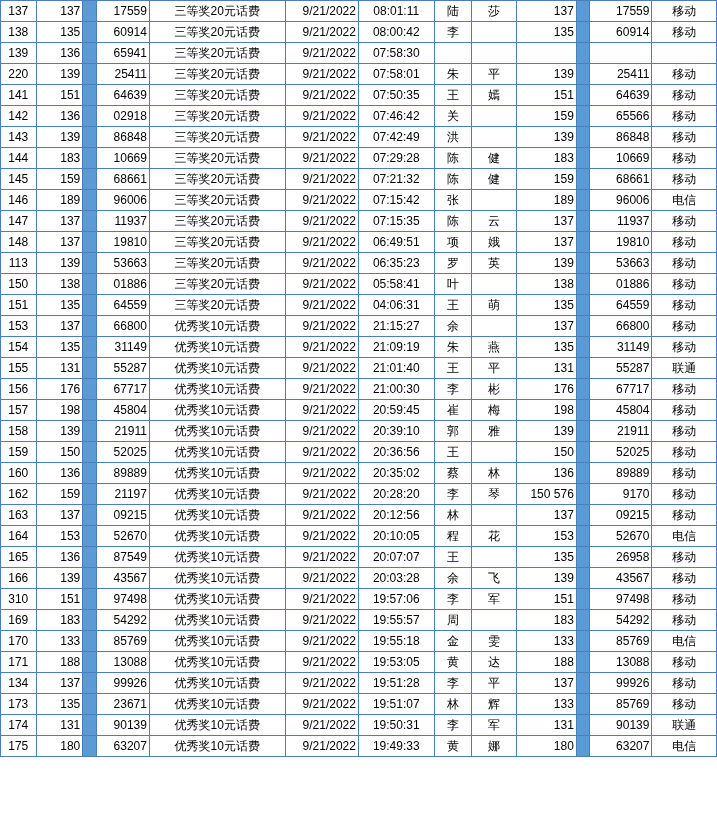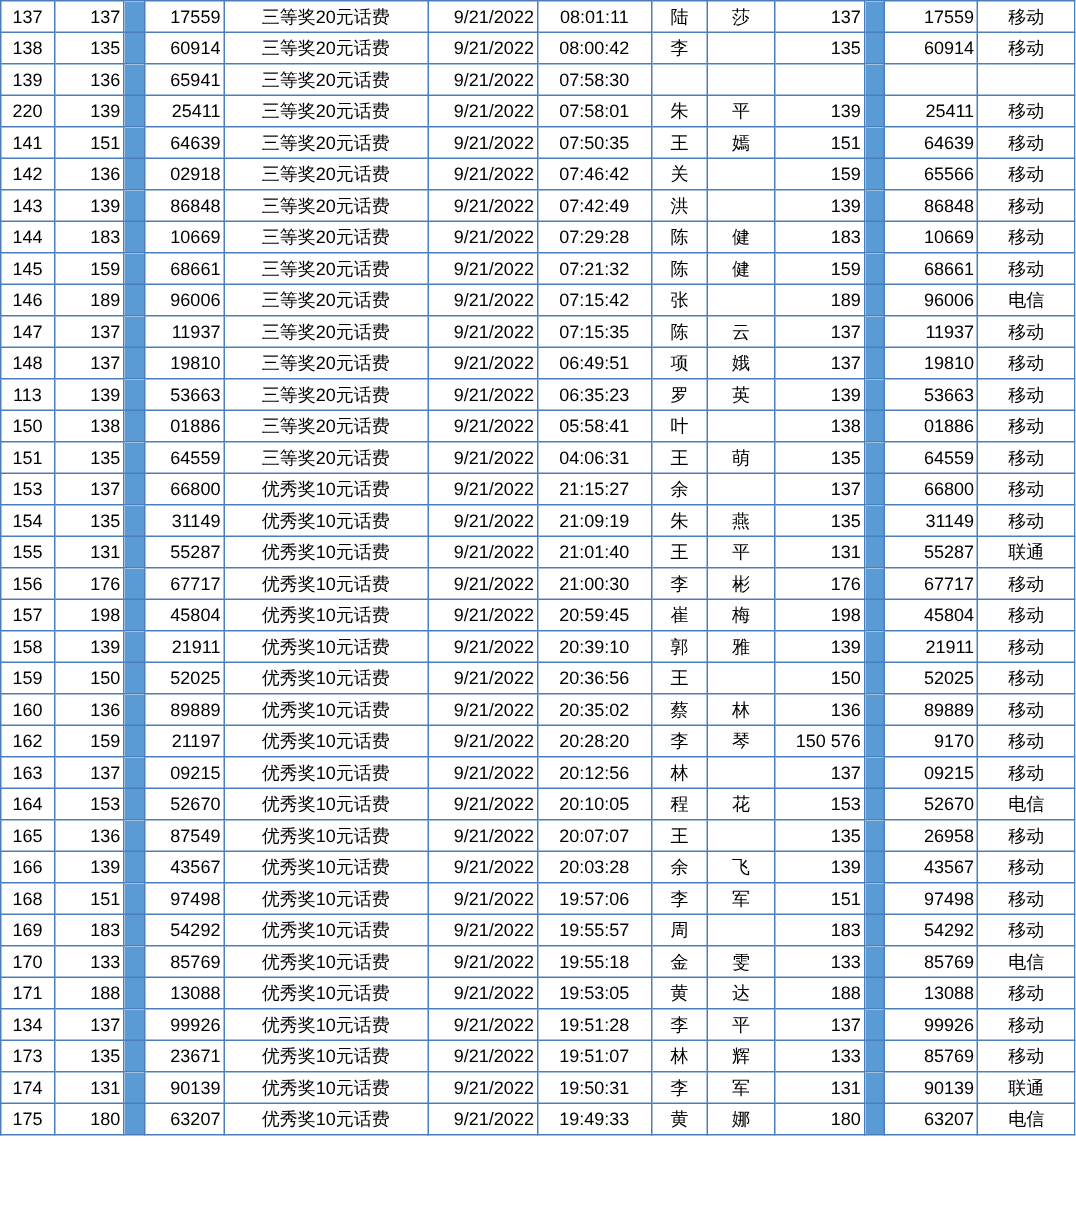--- a/index.html
+++ b/index.html
@@ -491,21 +491,21 @@
         <td class="date">9/21/2022</td>
         <td class="time">20:03:28</td>
         <td class="surname">余</td>
         <td class="given">飞</td>
         <td class="num2">139</td>
         <td class="sel2"></td>
         <td class="code2">43567</td>
         <td class="carrier">移动</td>
       </tr>
       <tr>
-        <td class="rownum">168</td>
+        <td class="rownum">310</td>
         <td class="num1">151</td>
         <td class="sel1"></td>
         <td class="code1">97498</td>
         <td class="prize">优秀奖10元话费</td>
         <td class="date">9/21/2022</td>
         <td class="time">19:57:06</td>
         <td class="surname">李</td>
         <td class="given">军</td>
         <td class="num2">151</td>
         <td class="sel2"></td>

